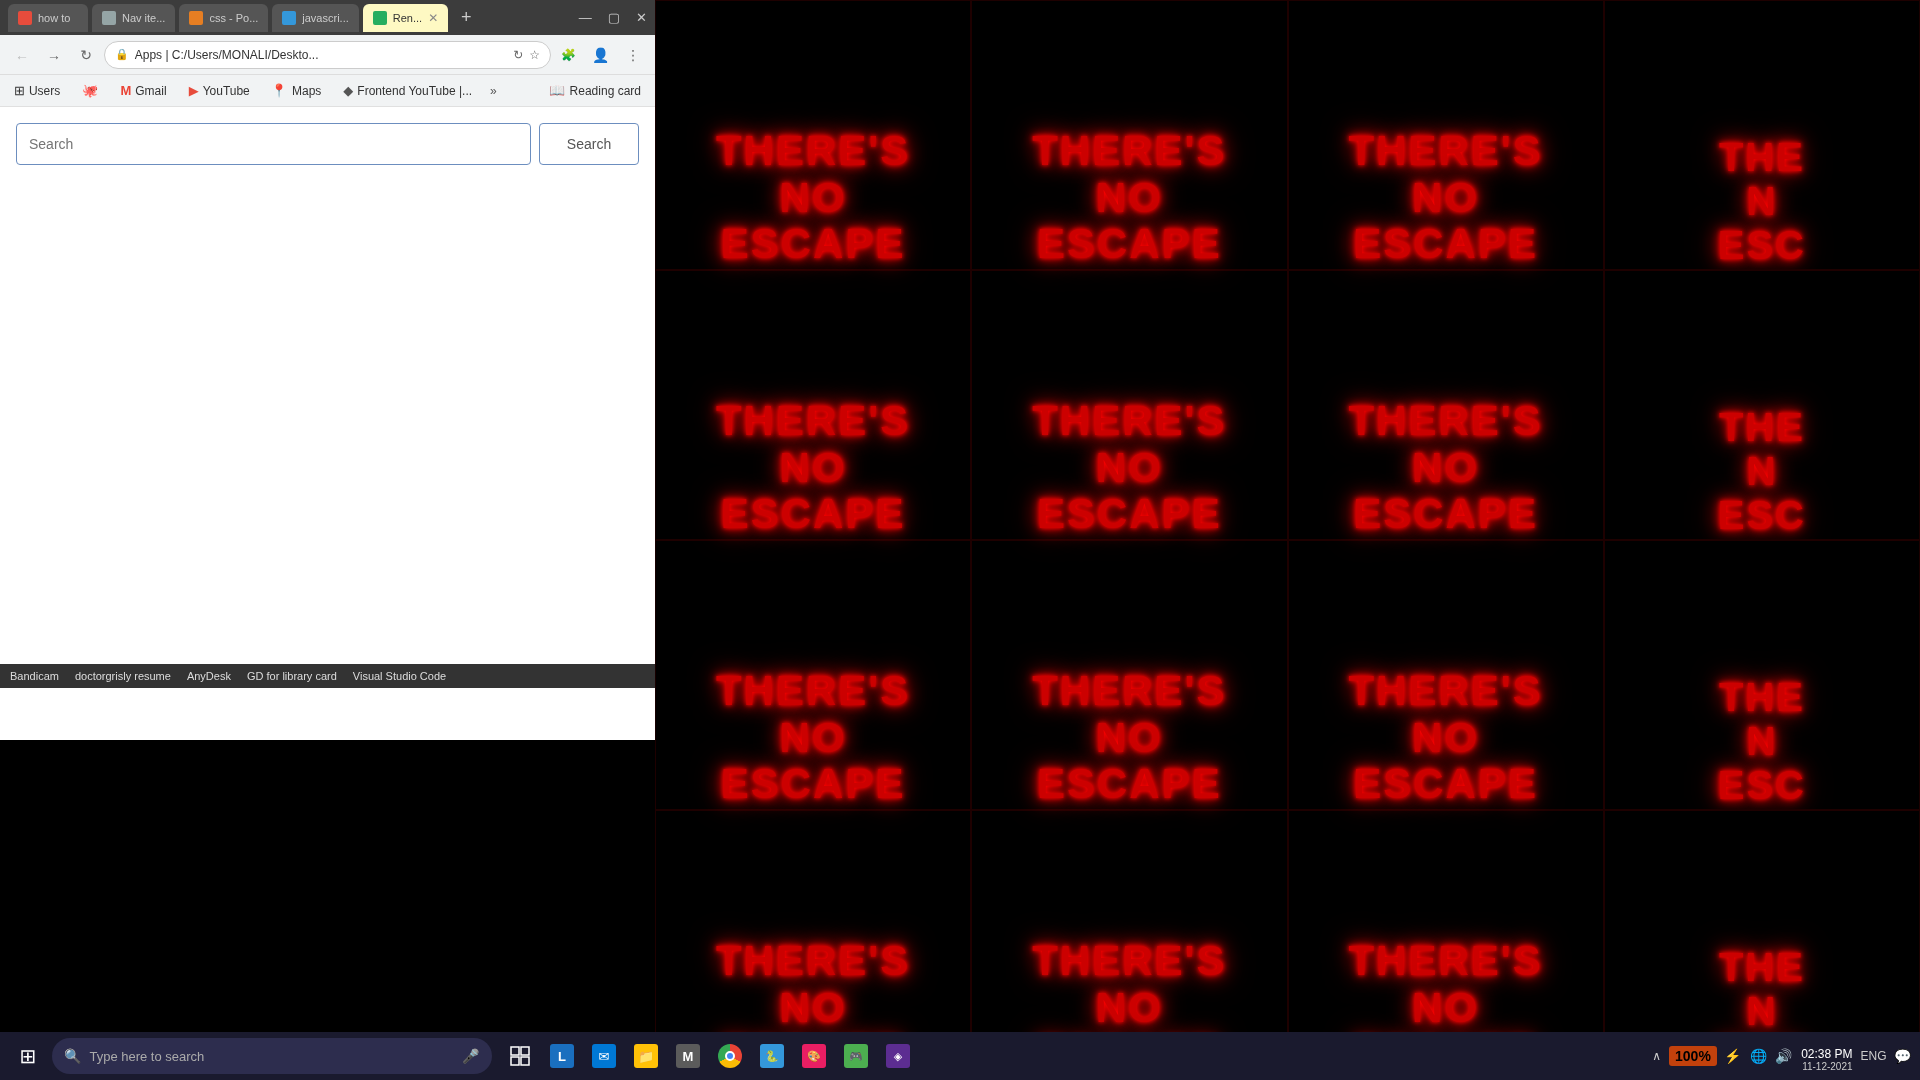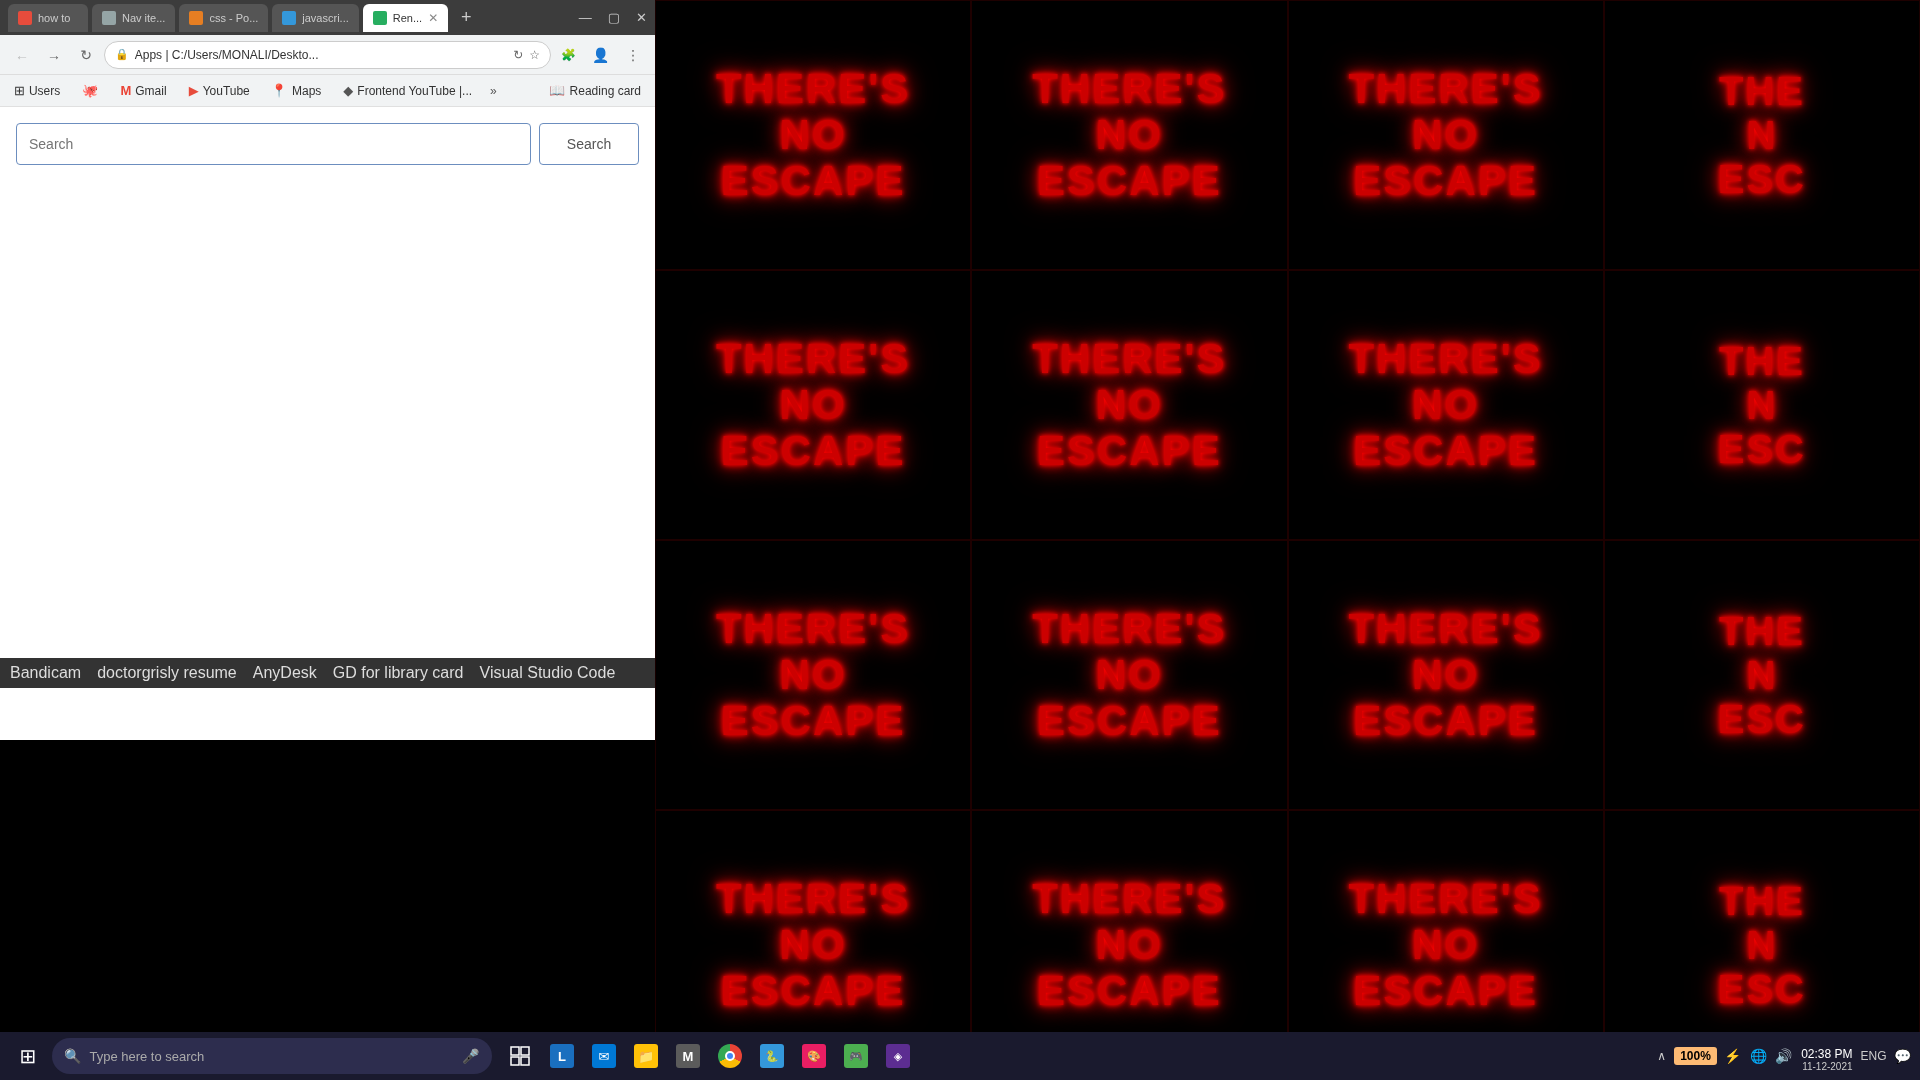--- a/index.html
+++ b/index.html
@@ -33,21 +33,21 @@
       padding: 0 10px;
       border-radius: 6px 6px 0 0;
       font-size: 11px;
       color: #ccc;
       background: #555;
       gap: 6px;
       min-width: 80px;
       max-width: 140px;
     }
     .tab.active {
-      background: #ffffff;
+      background: #fef9c3;
       color: #333;
     }
     .tab-favicon {
       width: 14px;
       height: 14px;
       border-radius: 2px;
       flex-shrink: 0;
     }
     .tab-label {
       flex: 1;
@@ -258,23 +258,23 @@
       border-radius: 4px;
     }
 
     .taskbar-right {
       margin-left: auto;
       display: flex;
       align-items: center;
       gap: 8px;
     }
     .battery-indicator {
-      background: #fdba74;
+      background: #c2410c;
       color: #000;
-      font-size: 12px;
+      font-size: 14px;
       padding: 2px 6px;
       border-radius: 3px;
       font-weight: bold;
     }
     .time-display {
       text-align: right;
       color: #fff;
       font-size: 11px;
       margin-top: 6px;
     }
@@ -287,21 +287,21 @@
       position: absolute;
       bottom: 52px;
       left: 0;
       width: 655px;
       background: rgba(0,0,0,0.8);
       padding: 6px 10px;
       display: flex;
       gap: 16px;
     }
     .shortcut-item {
-      font-size: 16px;
+      font-size: 11px;
       color: #ddd;
       cursor: pointer;
       text-align: center;
     }
 
     
     .bg-area {
       position: absolute;
       top: 0;
       left: 655px;
@@ -309,23 +309,23 @@
       bottom: 0;
       background: #000;
       overflow: hidden;
       display: grid;
       grid-template-columns: repeat(4, 1fr);
       grid-template-rows: repeat(4, 1fr);
     }
 
     .neon-tile {
       display: flex;
-      align-items: center;
+      align-items: flex-end;
       justify-content: center;
-      padding: 10px;
+      padding: 2px;
       border: 1px solid rgba(100,0,0,0.3);
     }
 
     .neon-text {
       font-family: 'Arial Black', Arial, sans-serif;
       font-weight: 900;
       font-size: 42px;
       line-height: 1.1;
       text-align: center;
       color: #cc0000;

